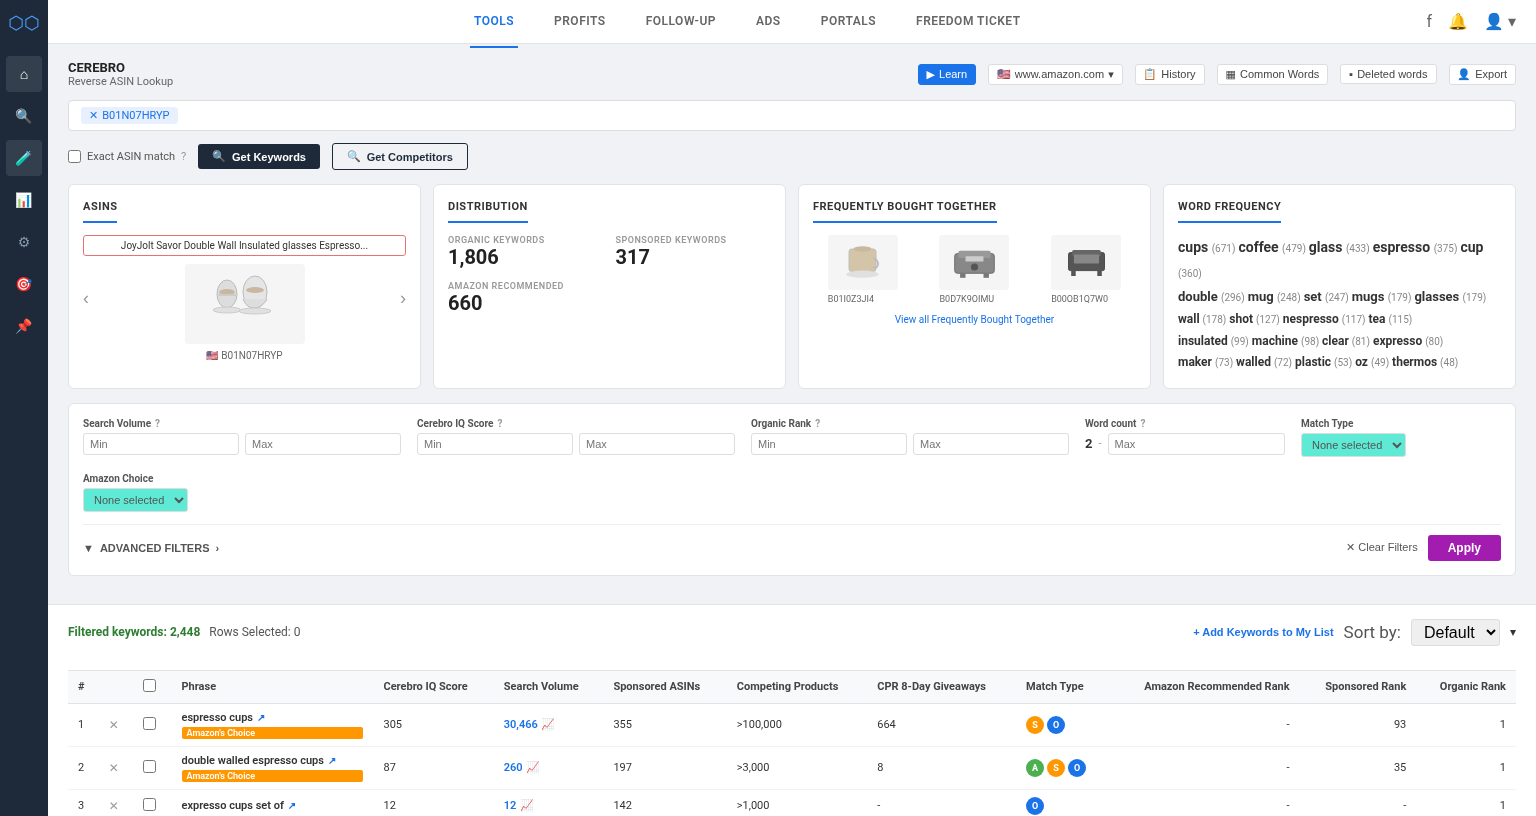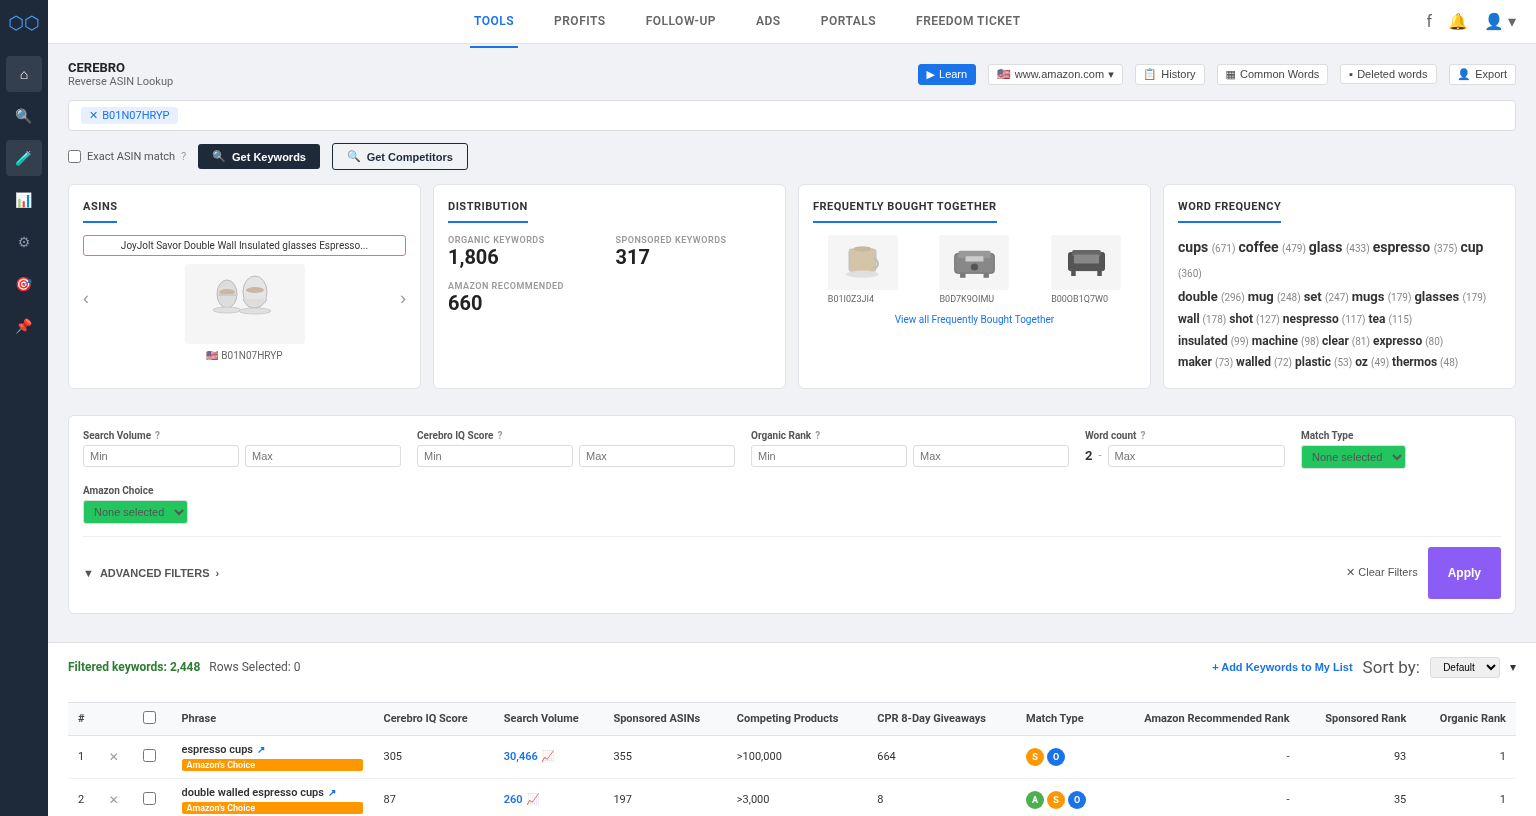--- a/index.html
+++ b/index.html
@@ -170,21 +170,21 @@
       display: flex;
       align-items: center;
       gap: 6px;
     }
 
     
     .cards-row {
       display: grid;
       grid-template-columns: 1fr 1fr 1fr 1fr;
       gap: 12px;
-      margin-bottom: 26px;
+      margin-bottom: 14px;
       border-radius: 30px;
     }
     .card {
       background: #fff;
       border: 1px solid #e0e4e8;
       border-radius: 6px;
       padding: 14px;
     }
     .card-title {
       font-size: 11px;
@@ -299,21 +299,21 @@
       font-size: 11px;
       color: #999;
     }
     .filter-select {
       flex: 1;
       border: 1px solid #ddd;
       border-radius: 3px;
       padding: 4px 6px;
       font-size: 11px;
       color: #555;
-      background: #22c55e;
+      background: #5eead4;
     }
     .word-count-inputs { display: flex; align-items: center; gap: 6px; }
     .word-count-val { font-size: 13px; font-weight: 700; }
     .word-count-sep { color: #999; font-size: 11px; }
 
     .advanced-filters-row {
       display: flex;
       align-items: center;
       justify-content: space-between;
       border-top: 1px solid #eee;
@@ -326,24 +326,24 @@
       font-size: 11px;
       color: #555;
       cursor: pointer;
       background: none;
       border: none;
       font-weight: 600;
     }
     .filters-actions { display: flex; align-items: center; gap: 10px; }
     .clear-btn { font-size: 11px; color: #555; cursor: pointer; background: none; border: none; }
     .apply-btn {
-      background: #8b5cf6;
+      background: #a21caf;
       color: #fff;
       border: none;
-      padding: 19px 20px;
+      padding: 6px 20px;
       border-radius: 3px;
       font-size: 12px;
       font-weight: 600;
       cursor: pointer;
     }
 
     
     .bottom-section {
       background: #fff;
       border-top: 1px solid #e0e4e8;
@@ -364,22 +364,21 @@
       color: #1a73e8;
       font-size: 11px;
       cursor: pointer;
       font-weight: 600;
     }
     .sort-label { font-size: 17px; color: #555; }
     .sort-select {
       border: 1px solid #ddd;
       border-radius: 3px;
       padding: 3px 8px;
-      font-size: 10px;
-      text-align: center;
+      font-size: 16px;
     }
 
     
     .data-table {
       width: 100%;
       border-collapse: collapse;
       font-size: 11px;
     }
     .data-table th {
       background: #f8f9fa;

